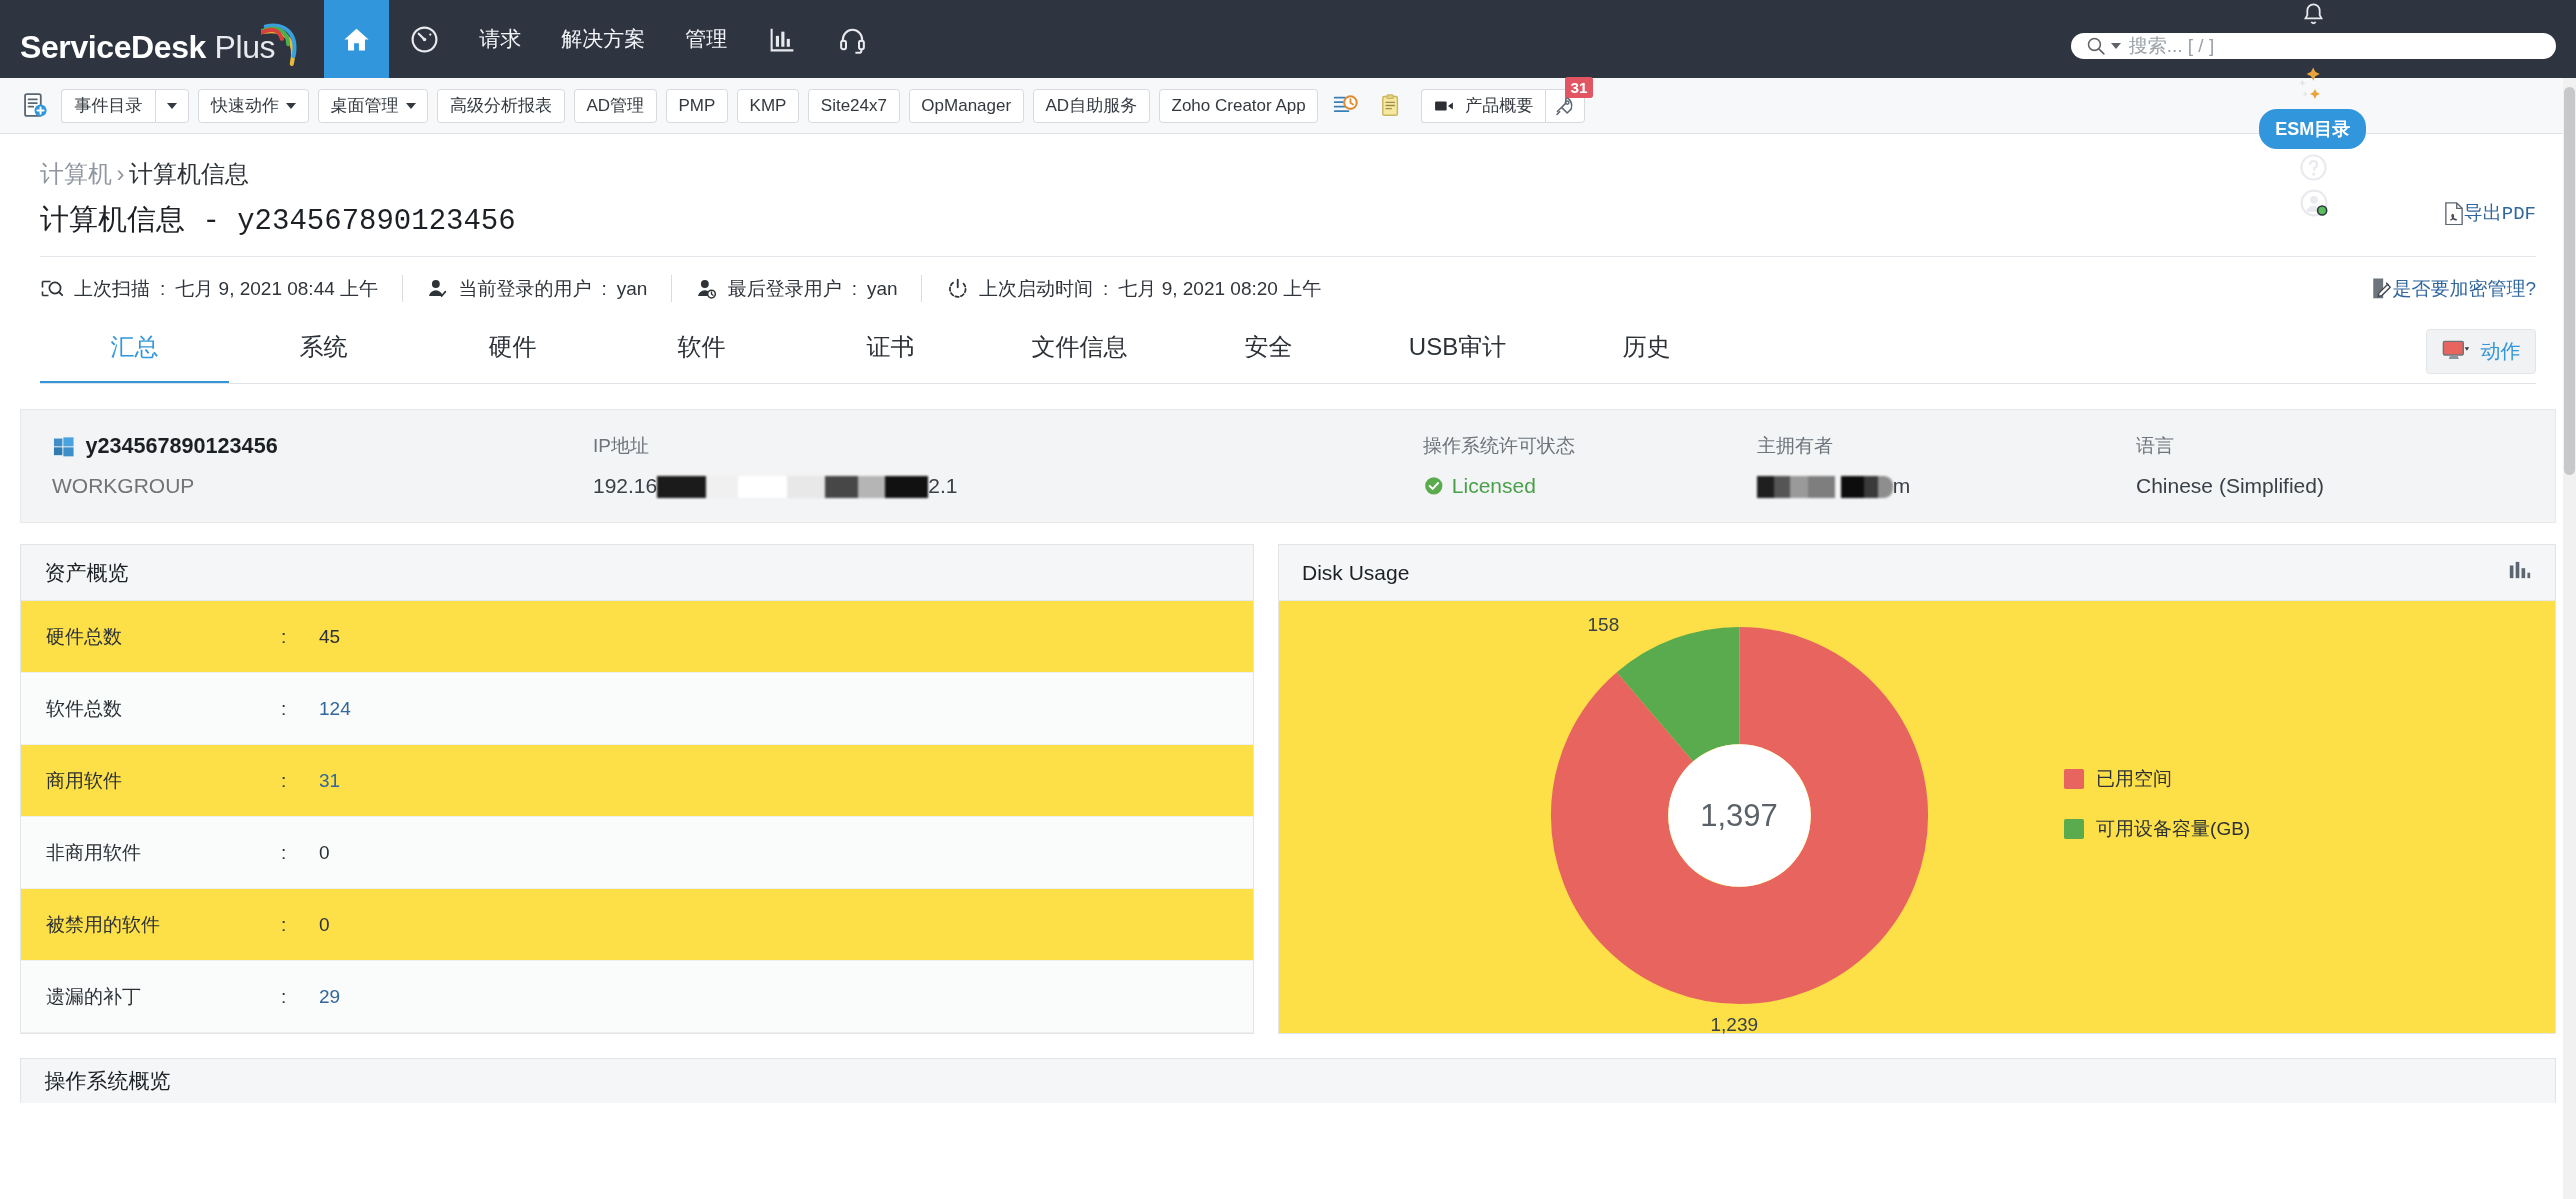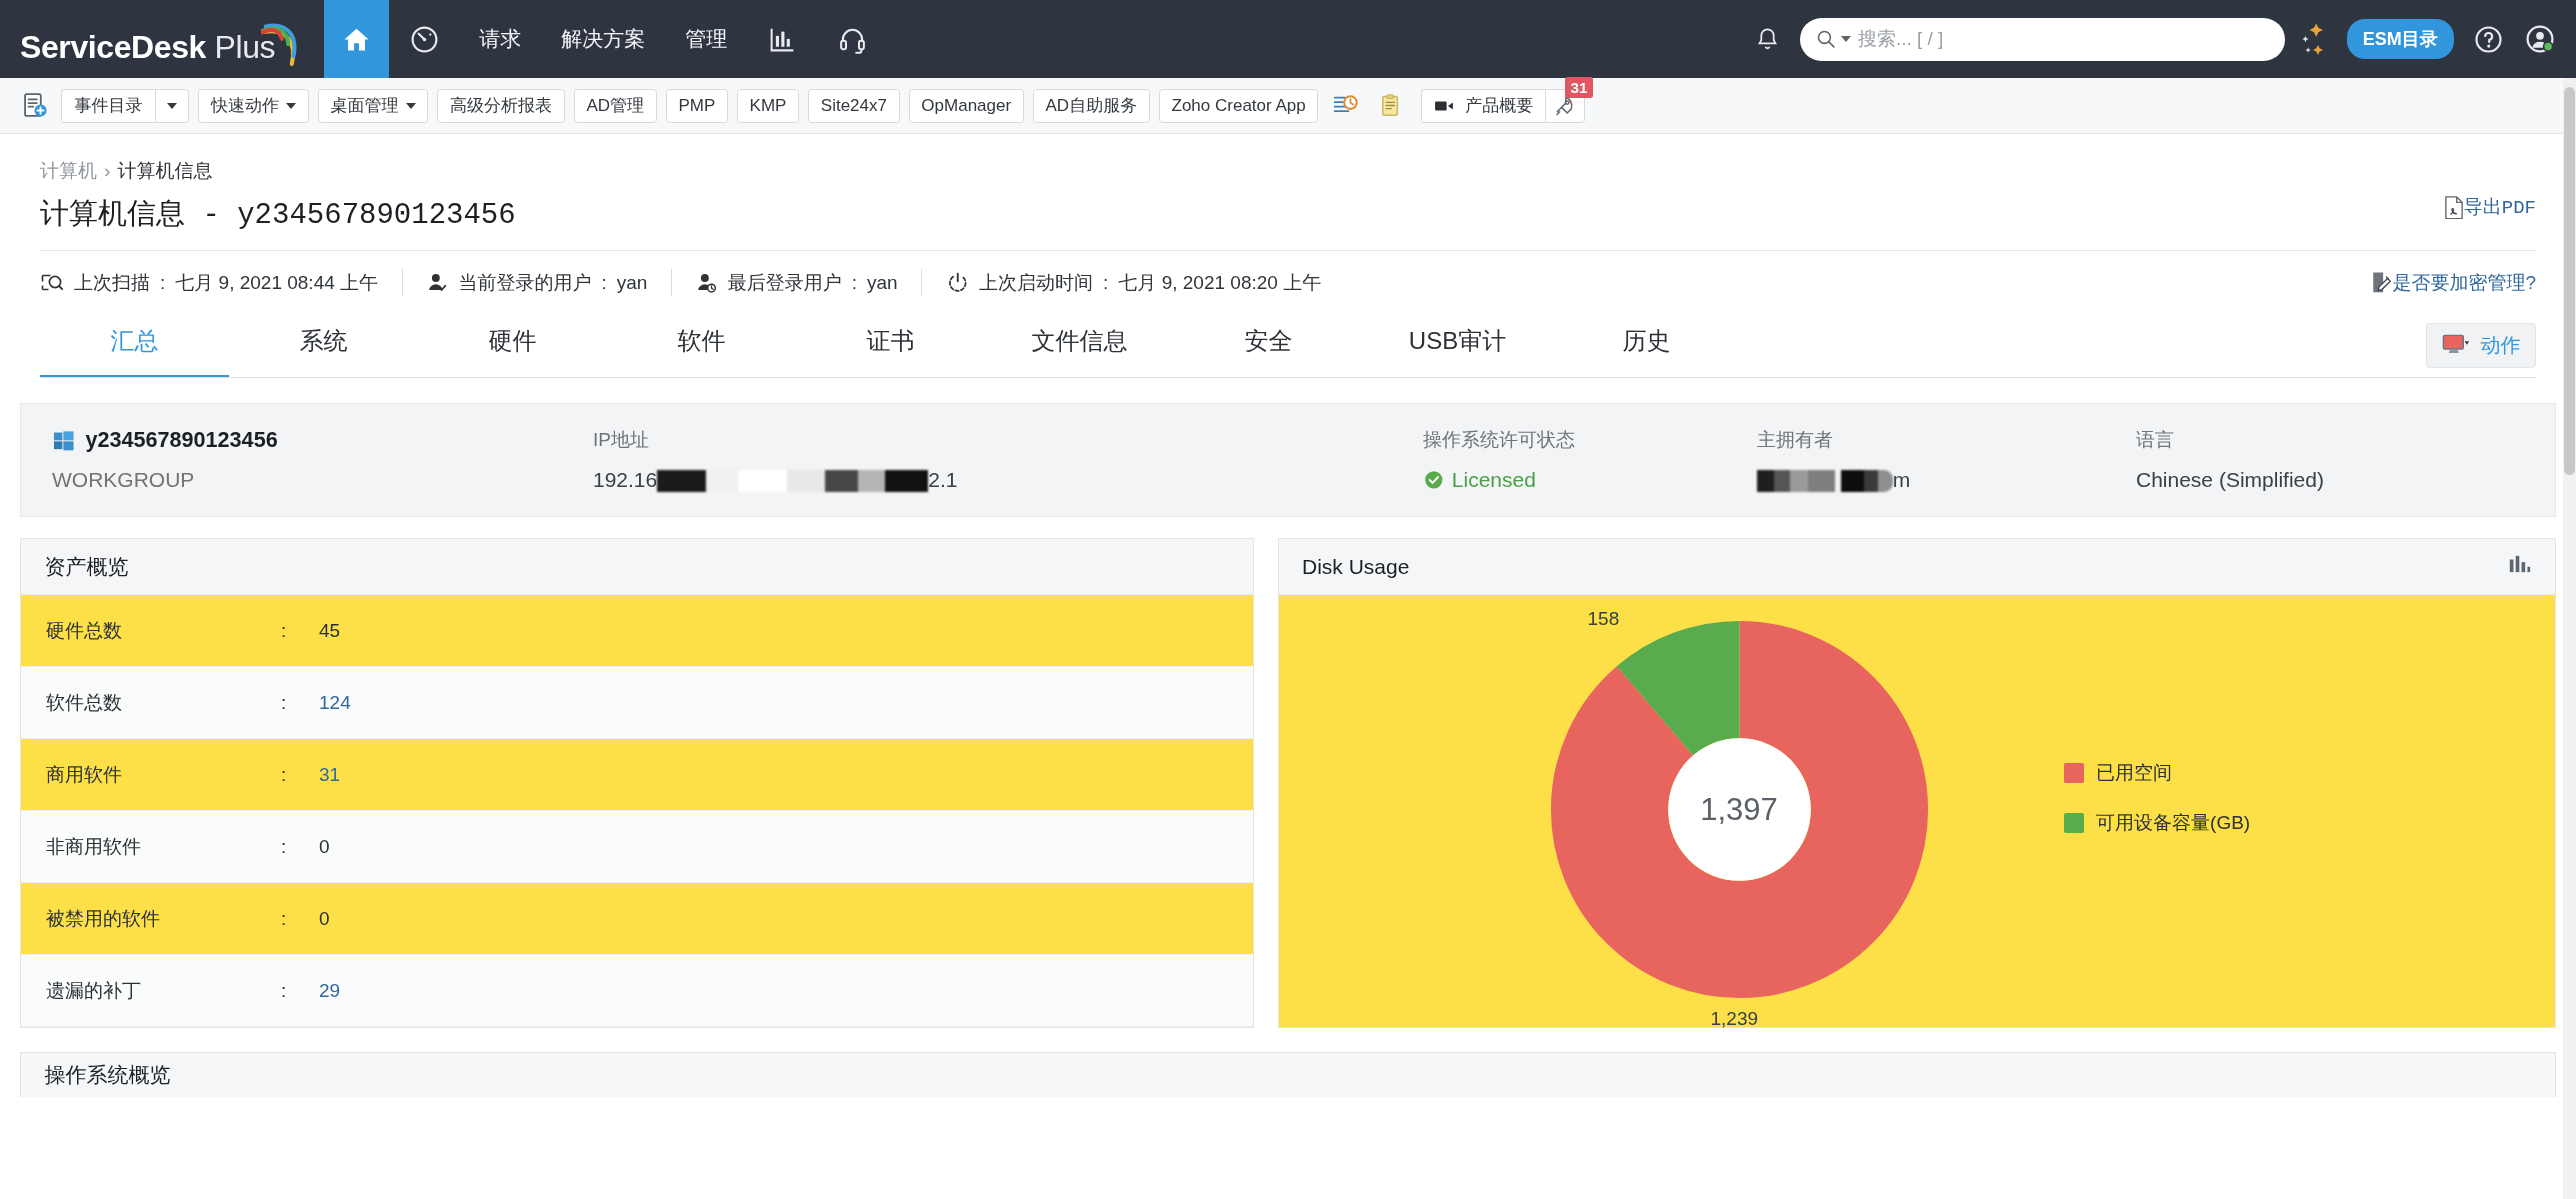--- a/index.html
+++ b/index.html
@@ -42,20 +42,21 @@
     display: flex; align-items: center; justify-content: center;
     padding: 0 20px;
     color: #f2f4f7; font-size: 21px;
     white-space: nowrap;
   }
   .nav-right {
     margin-left: auto;
     display: flex; align-items: center;
     padding-right: 20px;
     gap: 3.6px;
+    flex-direction: column;
   }
   .search-box {
     width: 485px; height: 43px;
     background: #ffffff; border-radius: 21.6px;
     display: flex; align-items: center;
     padding: 0 14.4px; margin-left: 16px;
   }
   .search-box .ph { color: #9aa0a6; font-size: 19px; margin-left: 7.2px; }
   .caret-sm {
     width:0;height:0;border-left:5.4px solid transparent;border-right:5.4px solid transparent;
@@ -111,21 +112,21 @@
   }
   .badge31 {
     position: absolute; top: -11.7px; right: -8px;
     background: #e25563; color: #fff; font-size: 15.3px; font-weight: bold;
     border-radius: 2.7px; padding: 1.8px 5.4px; line-height: 1.15;
   }
 
   
   .page { padding: 0 40px; }
   .breadcrumb {
-    padding-top: 23.5px; font-size: 19px; color: #2e3338; font-family: Liberation Mono, monospace;
+    padding-top: 23.5px; font-size: 24px; color: #2e3338;
   }
   .breadcrumb .muted { color: #9097a0; }
   .breadcrumb .sep { color: #9097a0; margin: 0 4.5px; }
 
   .title-row {
     display: flex; align-items: flex-start; justify-content: space-between;
     padding-top: 10.8px; padding-bottom: 16px;
     border-bottom: 0.9px solid #e3e6ea;
     font-family: Liberation Mono, monospace;
   }

